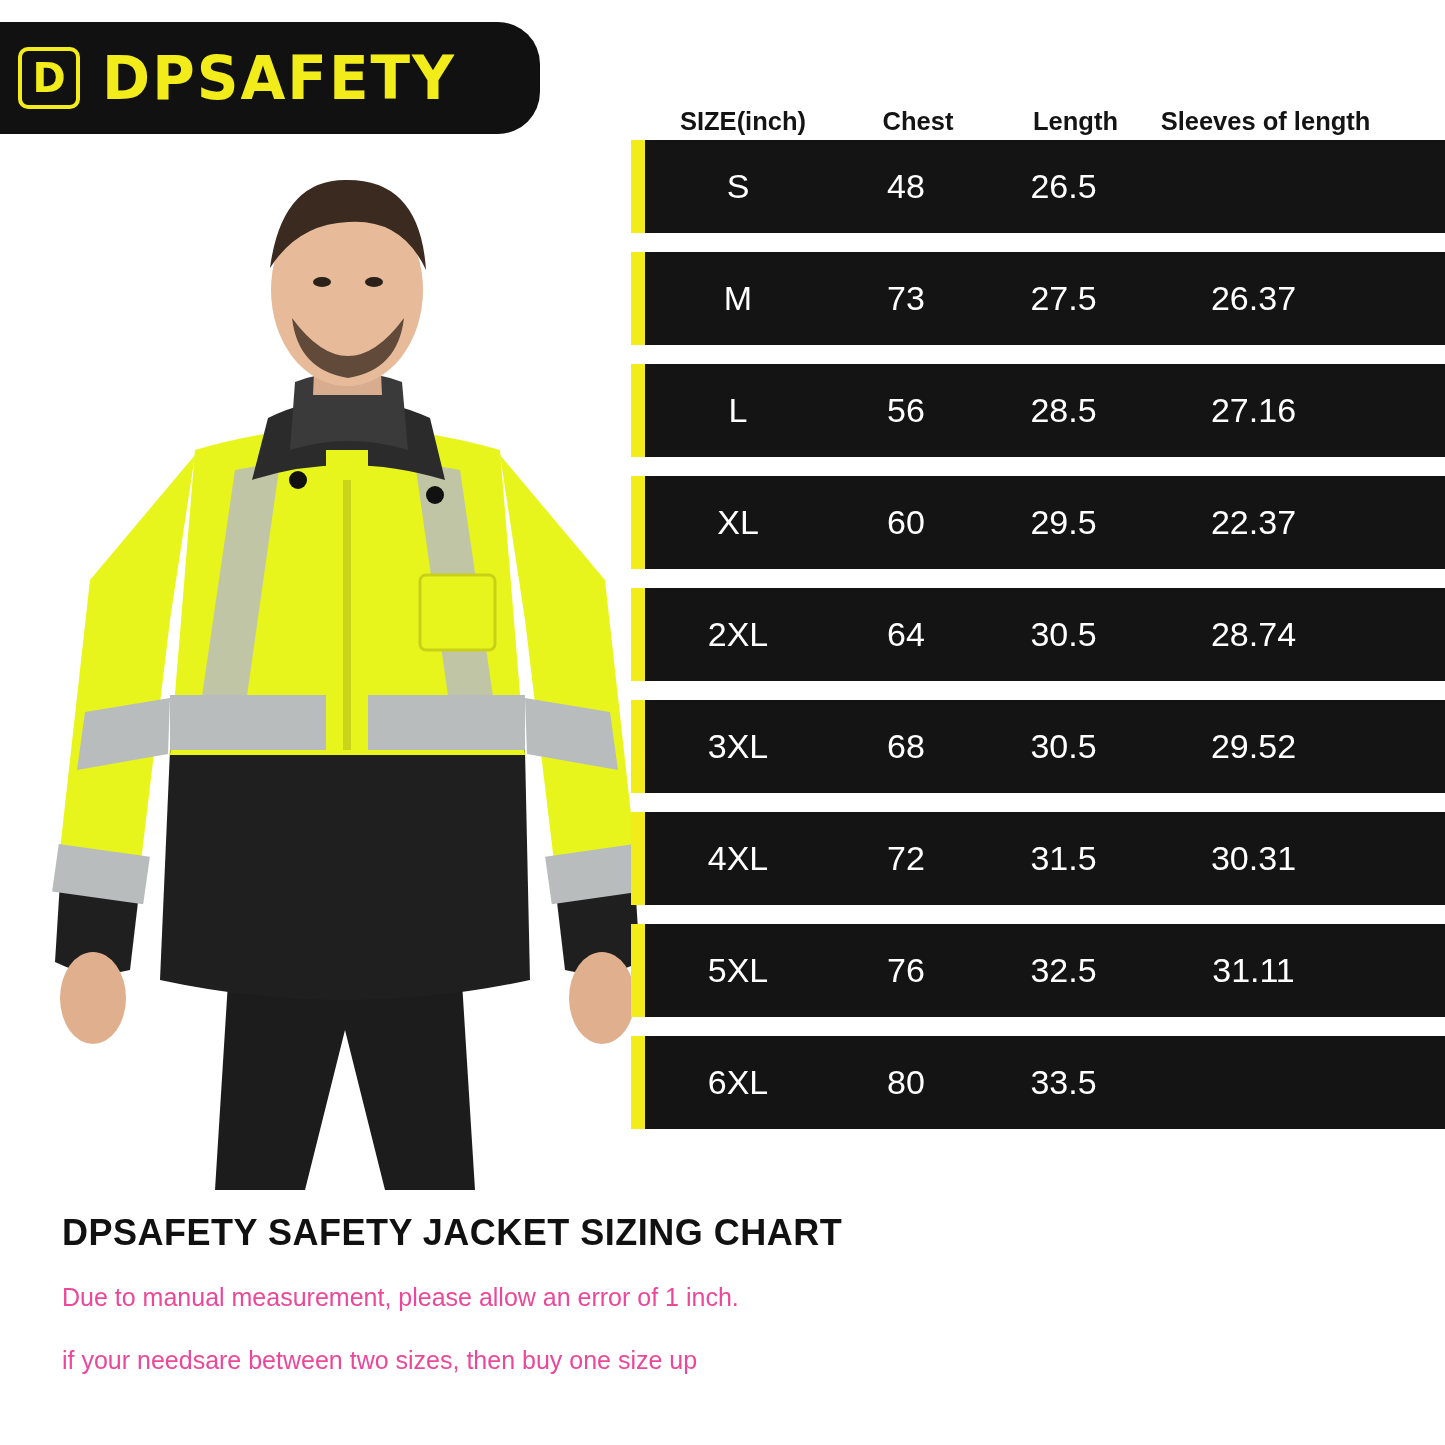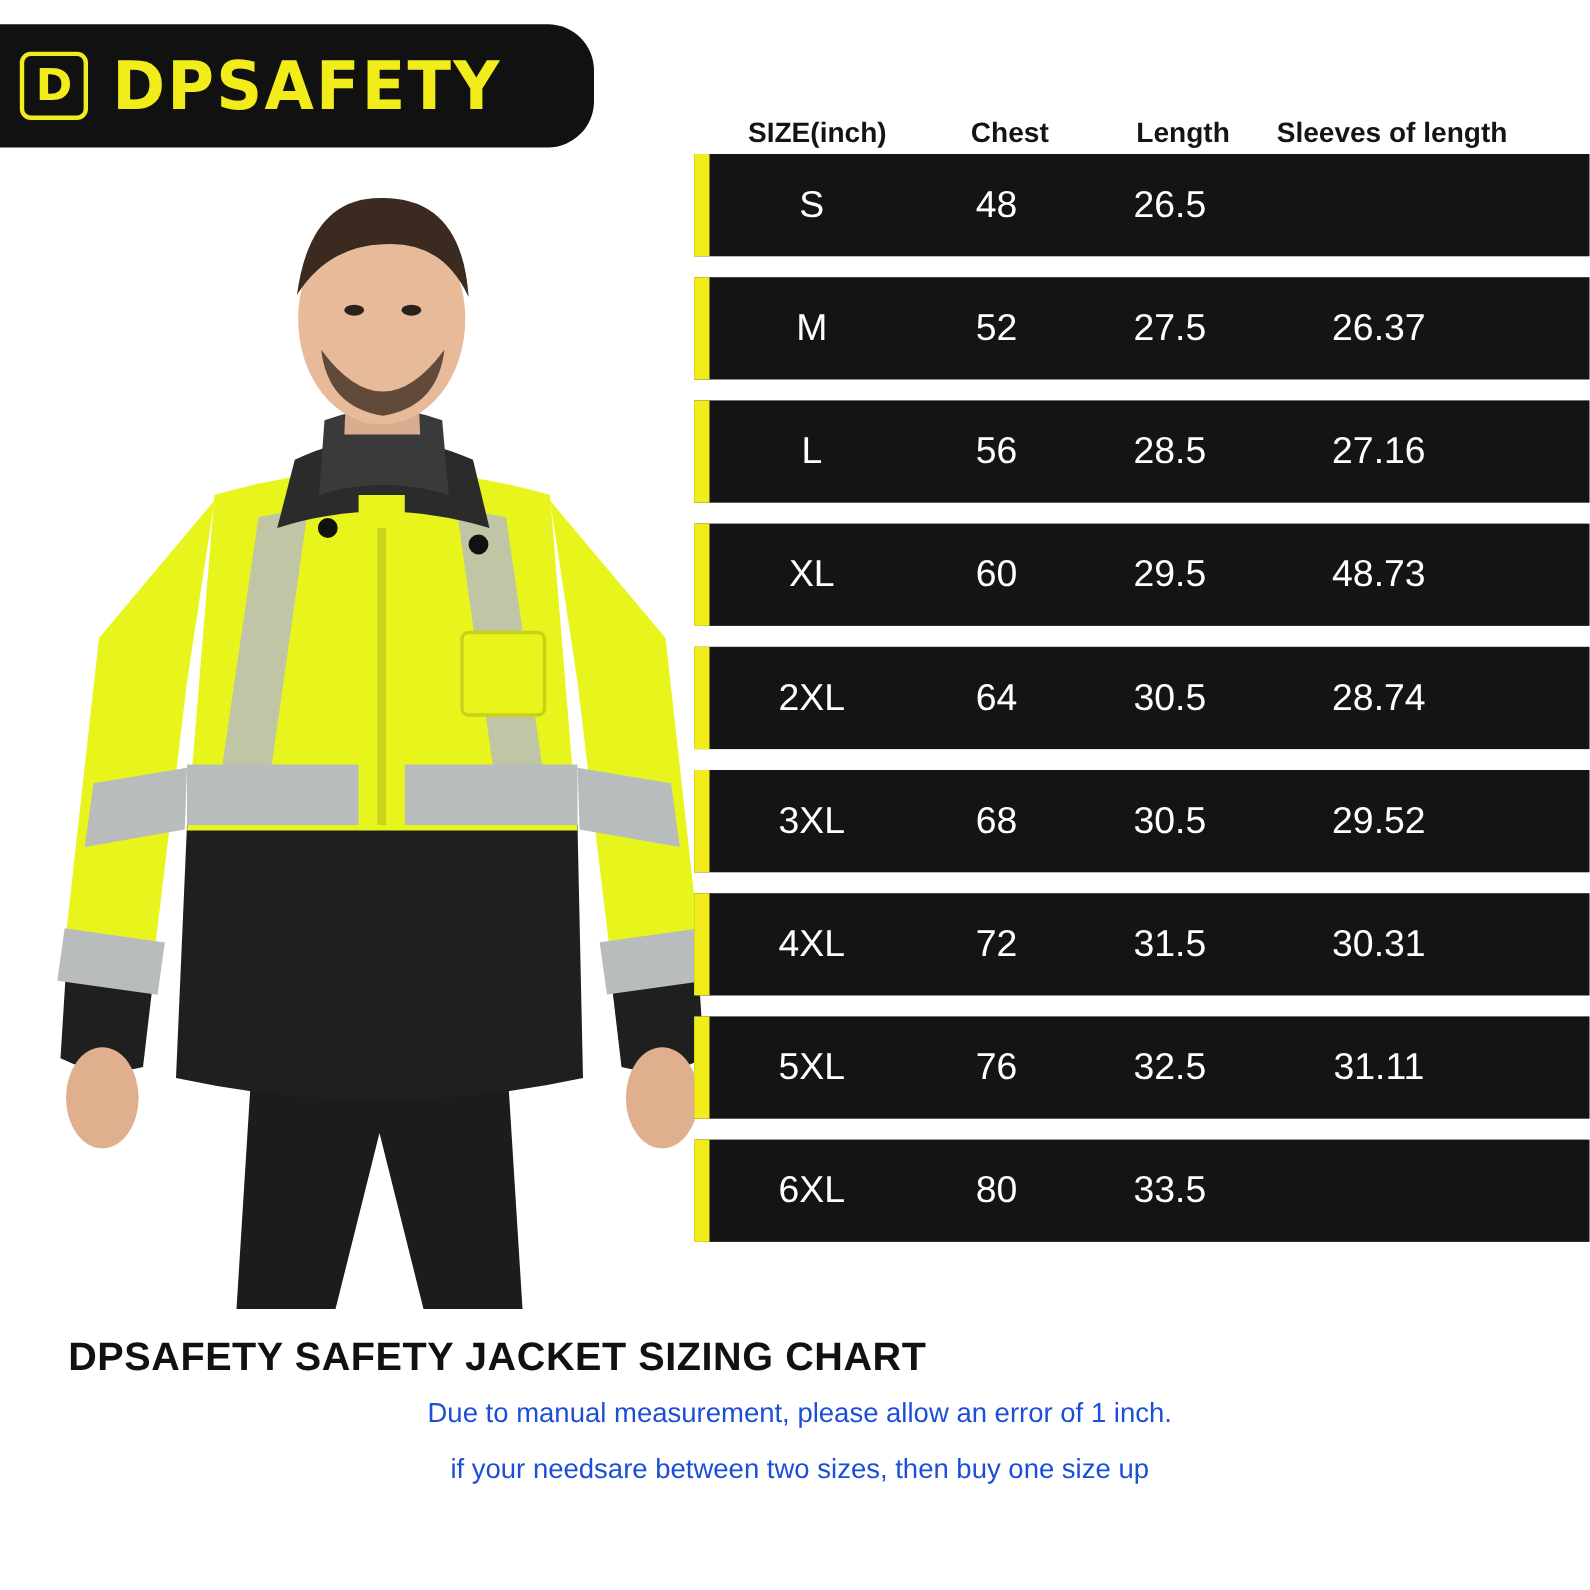--- a/index.html
+++ b/index.html
@@ -121,24 +121,23 @@
   }
   .footer-title {
     font-size: 36px;
     font-weight: bold;
     color: #111111;
     letter-spacing: 0.5px;
     font-family: "Liberation Sans", sans-serif;
   }
   .footer-note {
     font-size: 25px;
-    color: #1d4ed8;
-    margin-top: 12px;
+    color: #ec4899;
+    margin-top: 24px;
     line-height: 1.55;
-    text-align: center;
   }
 </style>
 </head>
 <body>
 
 <div class="logo-badge">
   <div class="logo-mark">
     <span class="logo-mark-letter">D</span>
   </div>
   <div class="logo-text">DPSAFETY</div>
@@ -204,37 +203,37 @@
   </div>
 
   <div class="row">
     <div class="cell col-size">S</div>
     <div class="cell col-chest">48</div>
     <div class="cell col-length">26.5</div>
   </div>
 
   <div class="row">
     <div class="cell col-size">M</div>
-    <div class="cell col-chest">52</div>
+    <div class="cell col-chest">73</div>
     <div class="cell col-length">27.5</div>
     <div class="cell col-sleeve">26.37</div>
   </div>
 
   <div class="row">
     <div class="cell col-size">L</div>
     <div class="cell col-chest">56</div>
     <div class="cell col-length">28.5</div>
     <div class="cell col-sleeve">27.16</div>
   </div>
 
   <div class="row">
     <div class="cell col-size">XL</div>
     <div class="cell col-chest">60</div>
     <div class="cell col-length">29.5</div>
-    <div class="cell col-sleeve">48.73</div>
+    <div class="cell col-sleeve">22.37</div>
   </div>
 
   <div class="row">
     <div class="cell col-size">2XL</div>
     <div class="cell col-chest">64</div>
     <div class="cell col-length">30.5</div>
     <div class="cell col-sleeve">28.74</div>
   </div>
 
   <div class="row">

